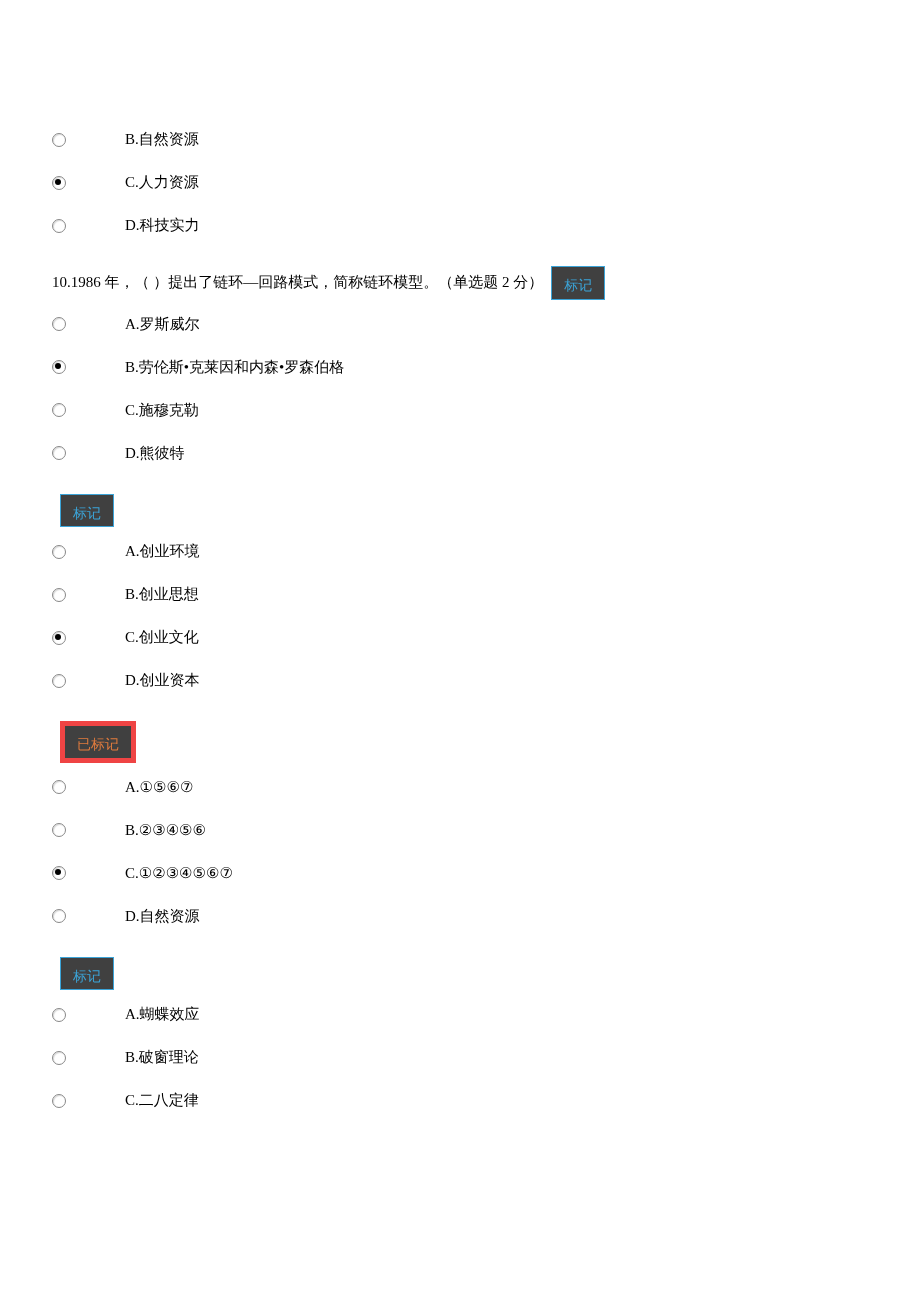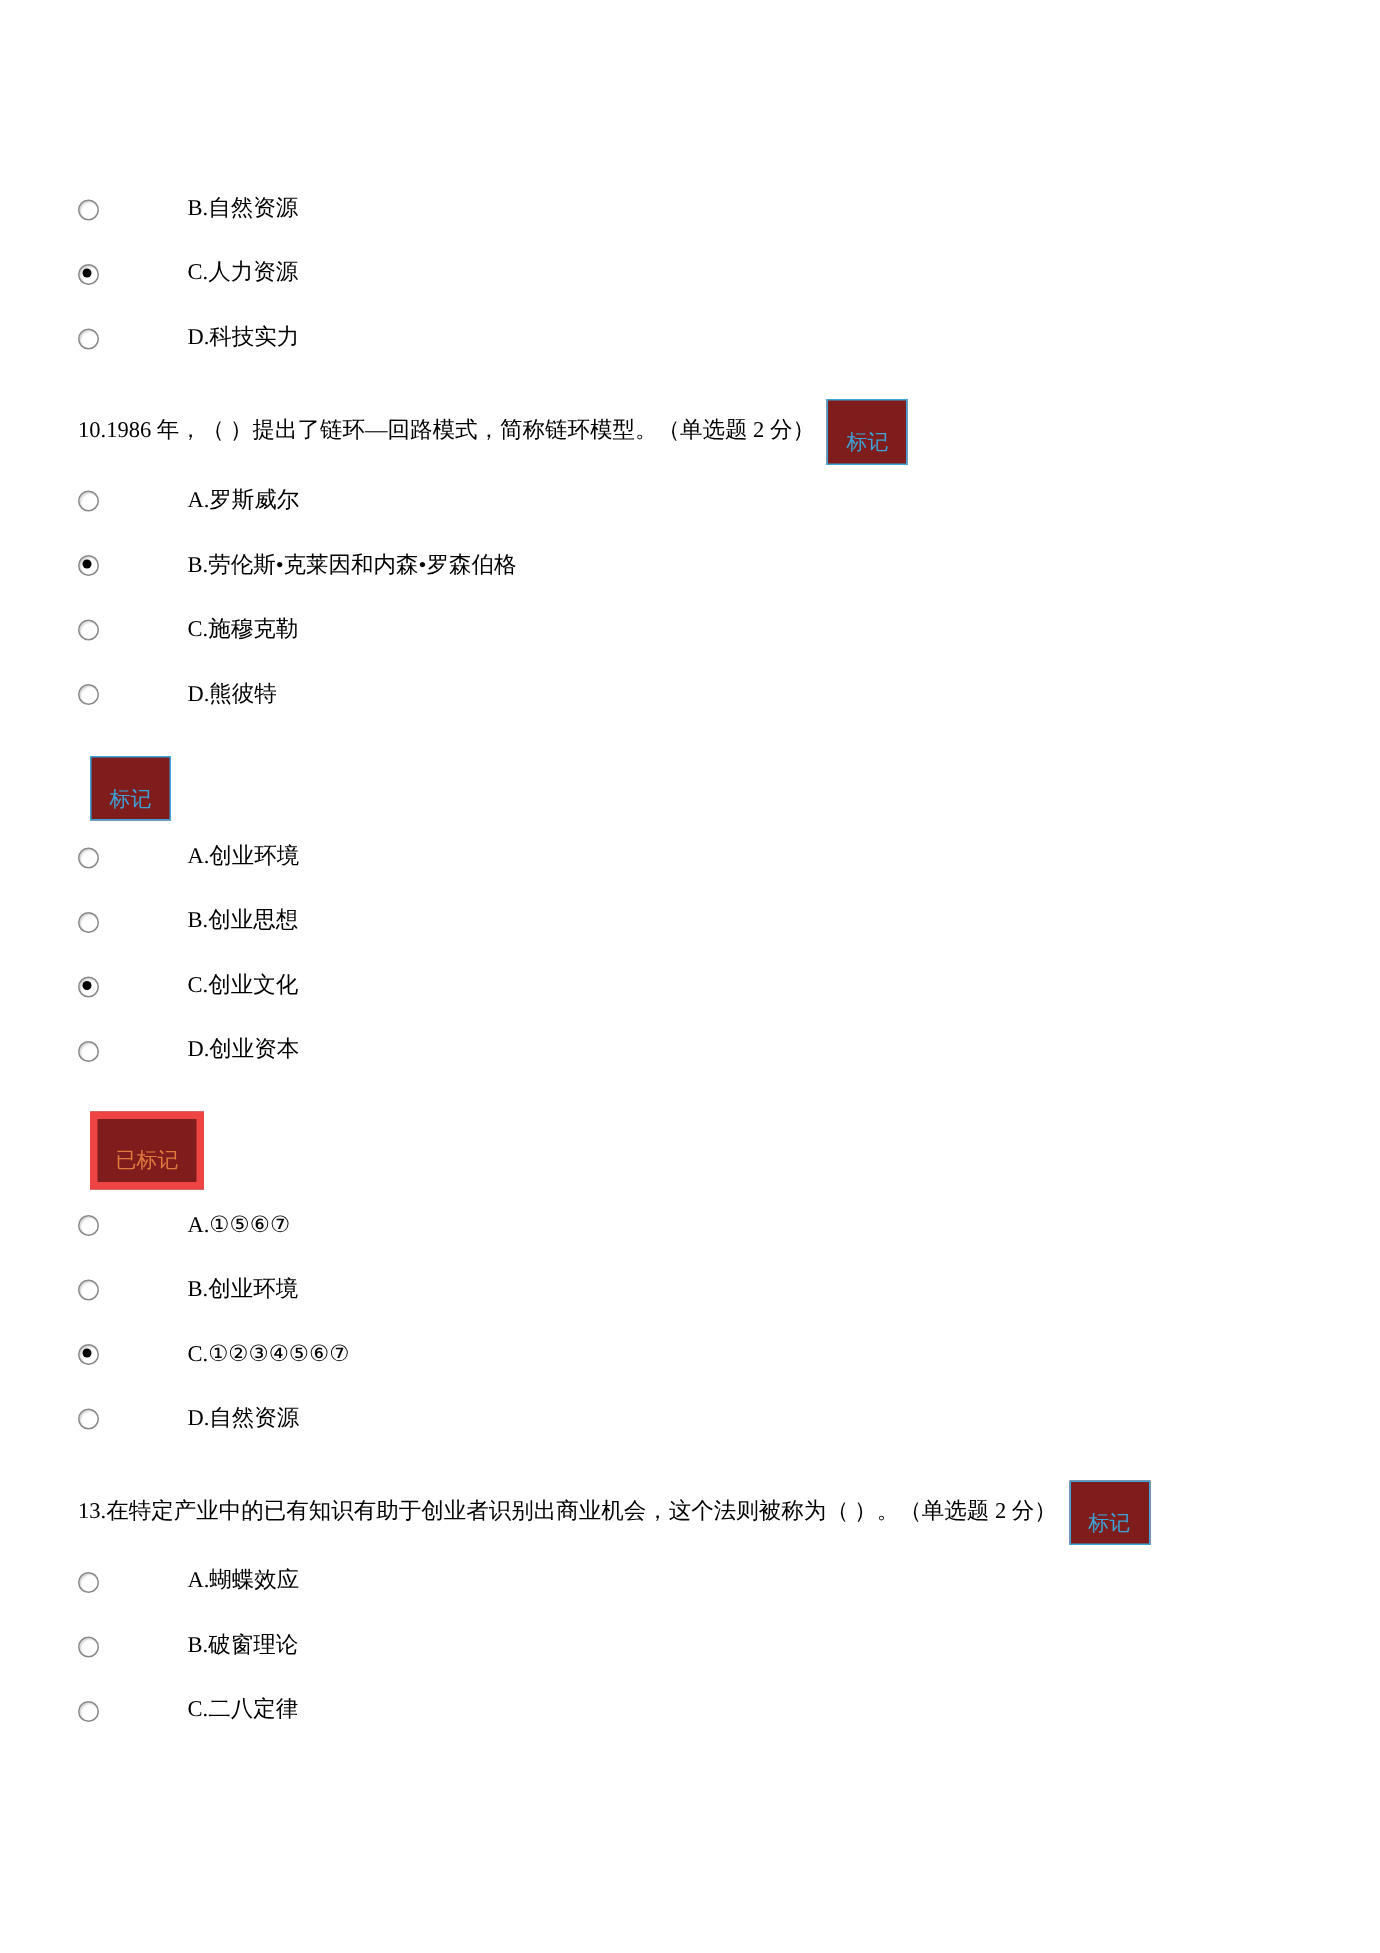--- a/index.html
+++ b/index.html
@@ -52,23 +52,23 @@
     align-items: center;
   }
   .question-text {
     font-size: 15px;
   }
   .mark-btn {
     border: 1px solid #3ba4d8;
     color: #3ba4d8;
     font-family: "SimSun", "宋体", serif;
     font-size: 14px;
-    padding: 19px 12px 3px 12px;
+    padding: 9px 12px 3px 12px;
     margin-left: 8px;
-    background: #7f1d1d;
+    background: #404040;
     cursor: pointer;
     white-space: nowrap;
   }
   .mark-btn.marked {
     border: 5px solid #ef4444;
     color: #e07b3d;
   }
 </style>
 </head>
 <body>
@@ -129,33 +129,32 @@
 
 <div class="question-row">
   <span class="mark-btn marked">已标记</span>
 </div>
 <div class="option-row">
   <span class="radio"></span>
   <span class="option-label">A.①⑤⑥⑦</span>
 </div>
 <div class="option-row">
   <span class="radio"></span>
-  <span class="option-label">B.创业环境</span>
+  <span class="option-label">B.②③④⑤⑥</span>
 </div>
 <div class="option-row">
   <span class="radio selected"></span>
   <span class="option-label">C.①②③④⑤⑥⑦</span>
 </div>
 <div class="option-row">
   <span class="radio"></span>
   <span class="option-label">D.自然资源</span>
 </div>
 
 <div class="question-row">
-  <span class="question-text">13.在特定产业中的已有知识有助于创业者识别出商业机会，这个法则被称为（ ）。（单选题 2 分）</span>
   <span class="mark-btn">标记</span>
 </div>
 <div class="option-row">
   <span class="radio"></span>
   <span class="option-label">A.蝴蝶效应</span>
 </div>
 <div class="option-row">
   <span class="radio"></span>
   <span class="option-label">B.破窗理论</span>
 </div>

